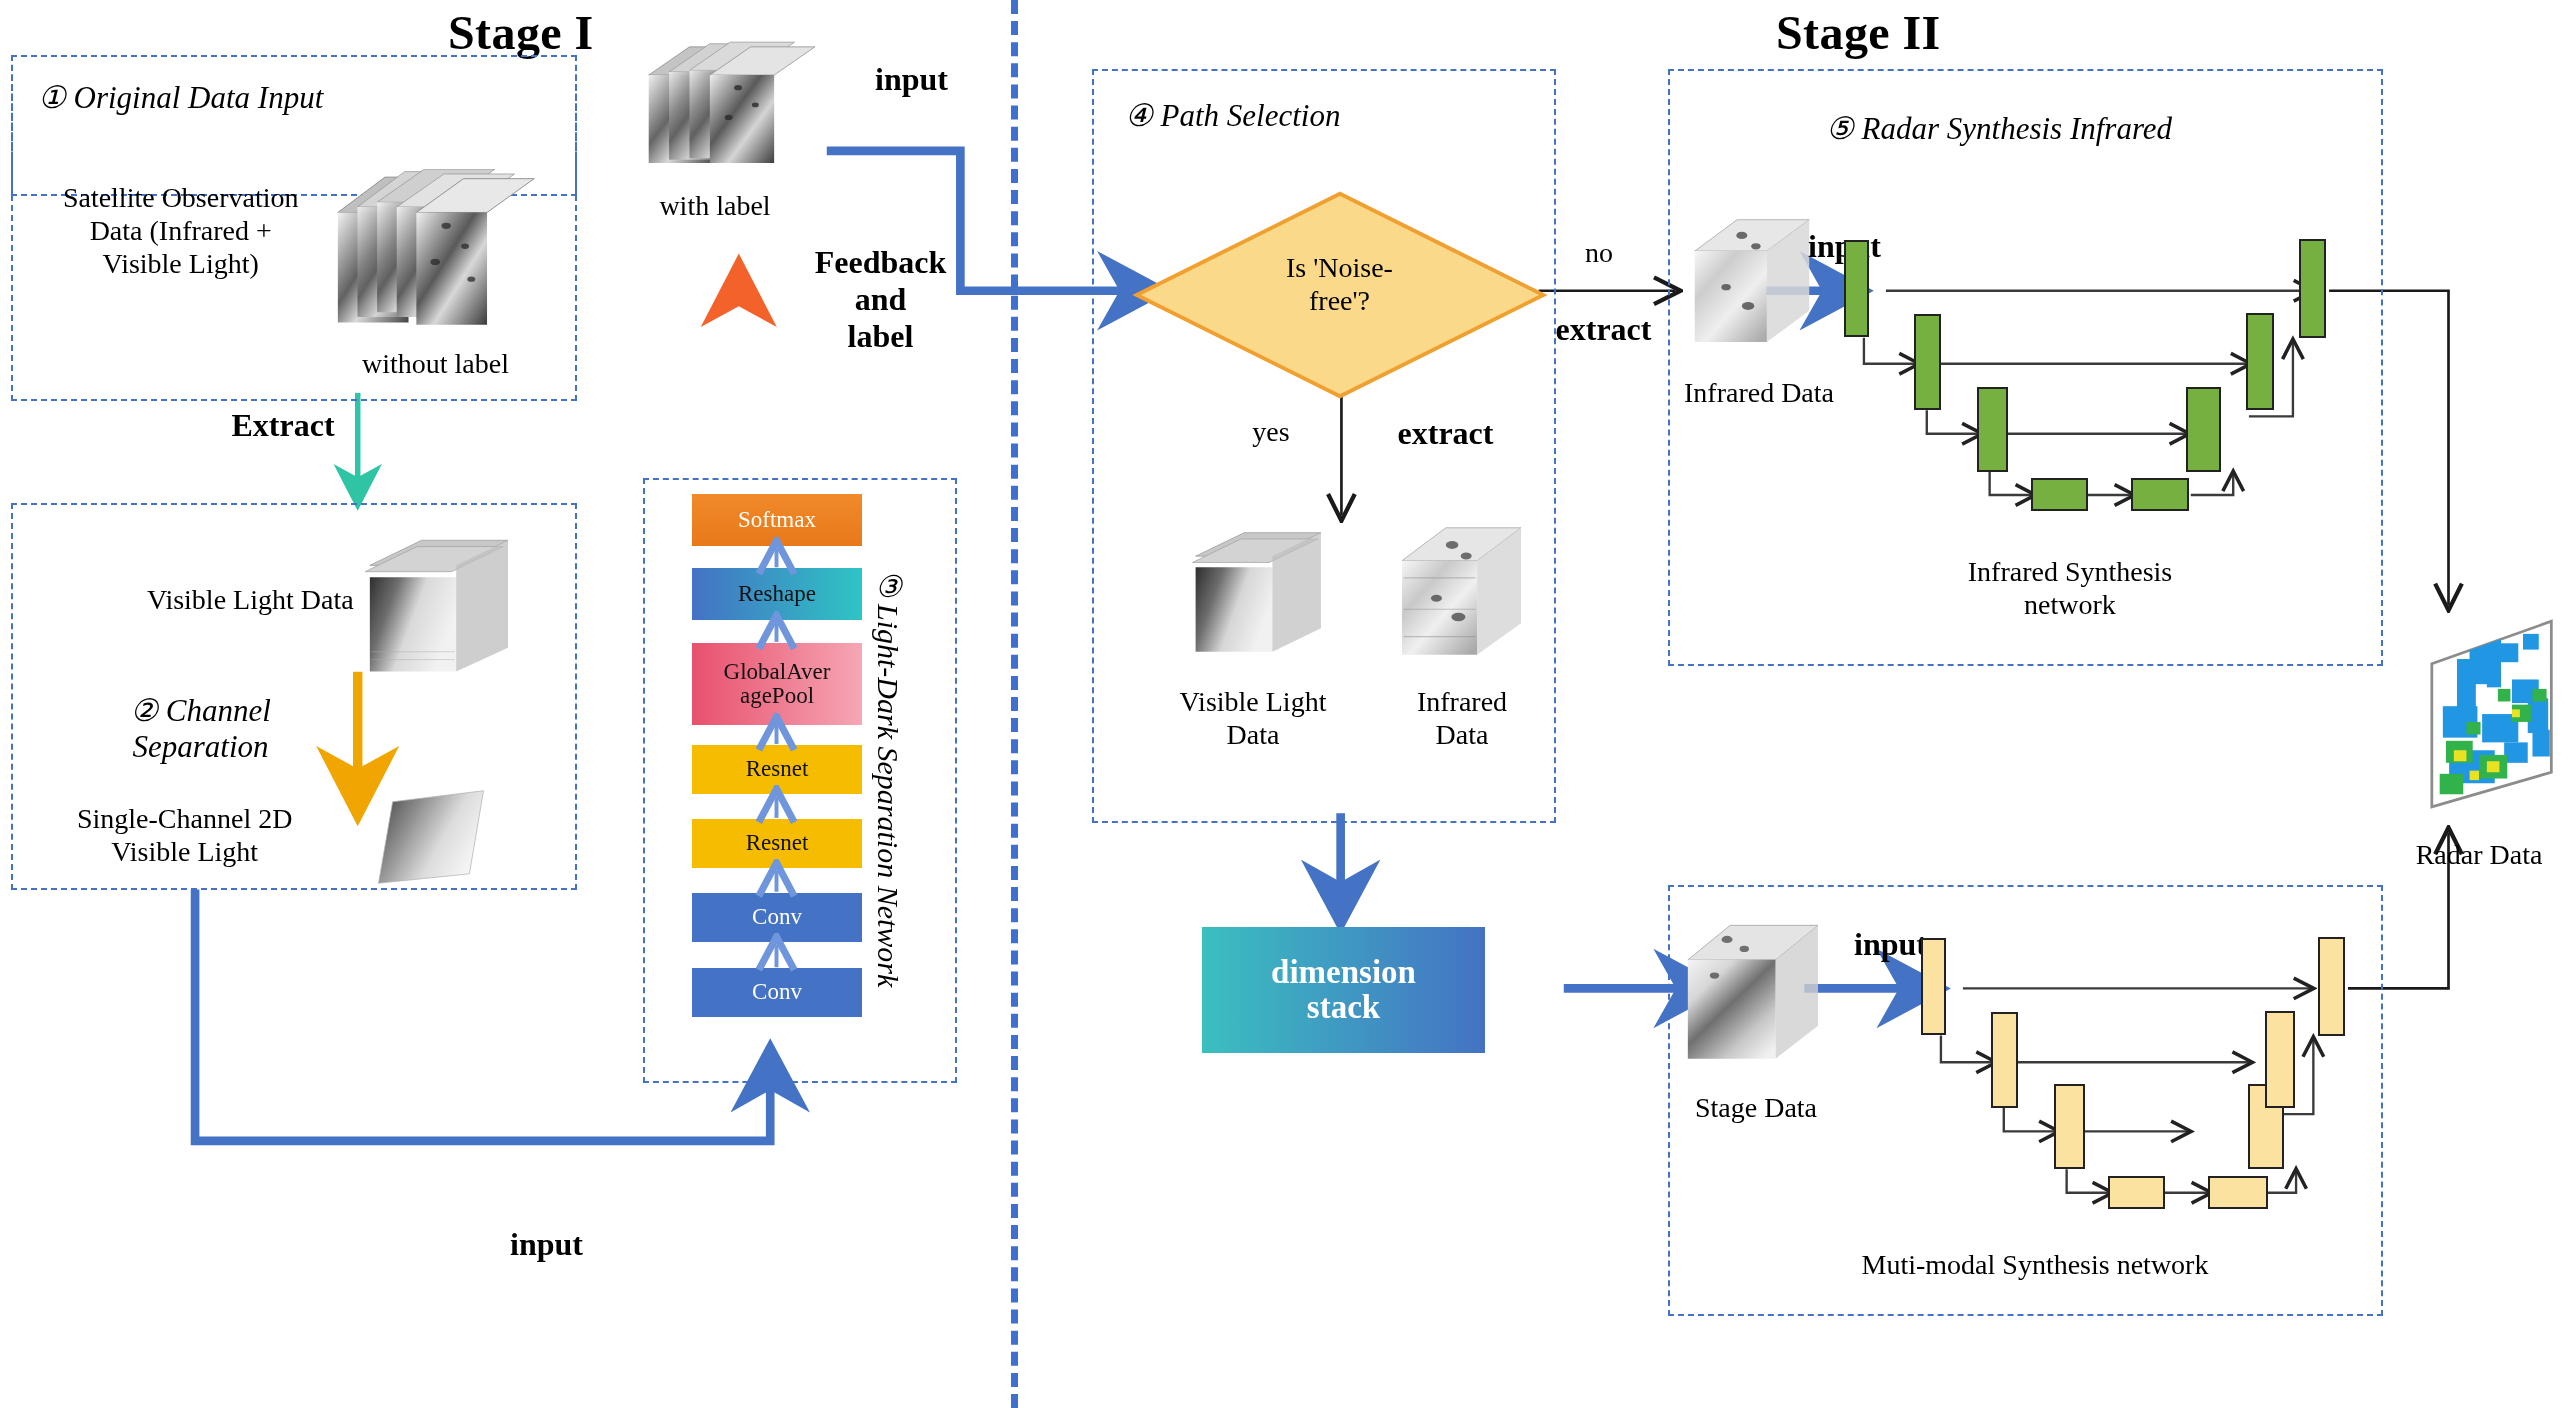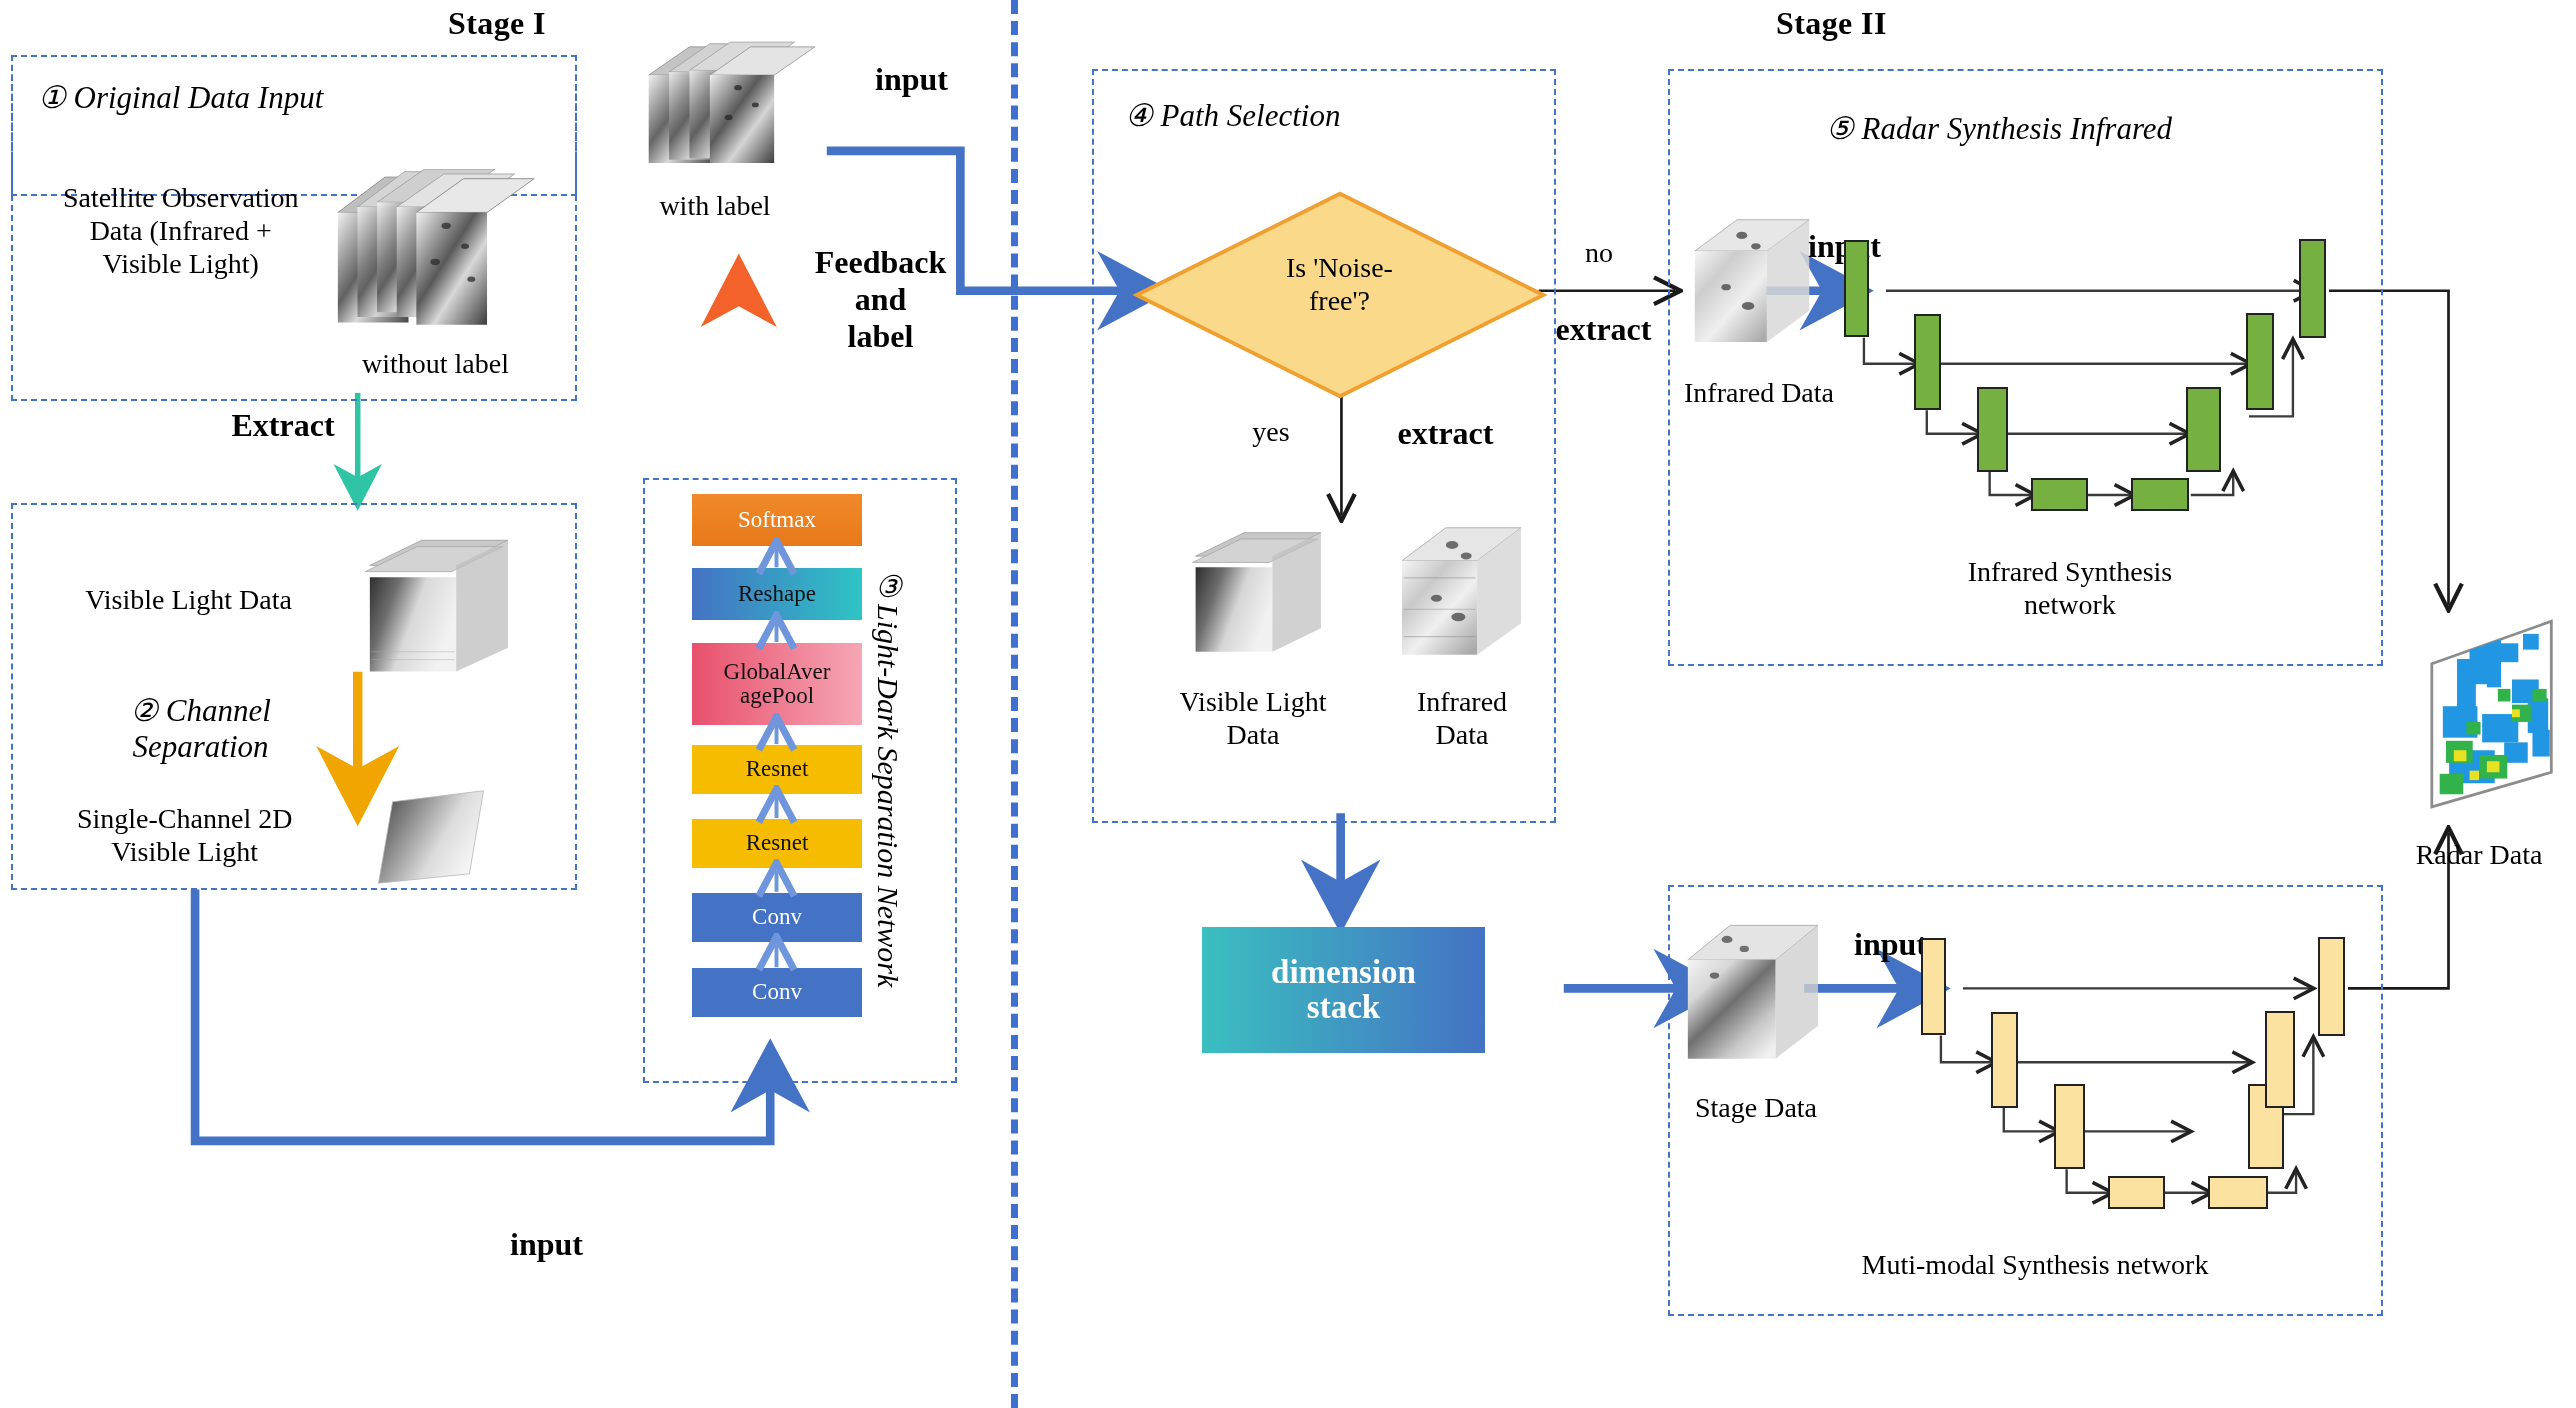--- a/index.html
+++ b/index.html
@@ -1,20 +1,20 @@
 <!DOCTYPE html>
 <html style="font-size:12.6px"><head>
 <meta charset="utf-8">
 <style>
   html,body{margin:0;padding:0;background:#fff;}
   body{width:2576px;height:1408px;position:relative;
        font-family:"Liberation Serif","DejaVu Serif",serif;color:#000;overflow:hidden;}
   .abs{position:absolute;}
   .dash{position:absolute;border:2.4px dashed #4472c4;box-sizing:border-box;}
-  .stage-title{position:absolute;font-weight:bold;font-size:32px;letter-spacing:0.4px;}
+  .stage-title{position:absolute;font-weight:bold;font-size:48px;letter-spacing:0.4px;}
   .sec-title{position:absolute;font-style:italic;font-size:31px;white-space:nowrap;}
   .lbl{position:absolute;font-size:28px;text-align:center;line-height:1.18;}
   .blbl{position:absolute;font-size:32px;font-weight:bold;text-align:center;line-height:1.15;}
   .netbox{position:absolute;box-sizing:border-box;display:flex;align-items:center;
           justify-content:center;font-size:23px;text-align:center;line-height:1.05;}
   .divider{position:absolute;left:1011px;top:0;width:0;height:1408px;
            border-left:7px dashed #3f6fd0;}
   svg.over{position:absolute;left:0;top:0;width:2576px;height:1408px;pointer-events:none;}
   .cube{position:absolute;}
   .unetbox{position:absolute;border:2.4px solid #222;box-sizing:border-box;}
@@ -143,21 +143,21 @@
   <polyline points="2966,1318 2966,1258" fill="none" stroke="#3a3a3a" stroke-width="3"></polyline>
   <polyline points="2988,1258 3116,1258 3116,1060" fill="none" stroke="#1a1a1a" stroke-width="3.4" marker-end="url(#blkHead)"></polyline>
 </svg>
 
 <div class="dash" style="left:11px;top:55px;width:566px;height:346px;"></div>
 
 <div class="blbl" style="left:165px;top:407px;width:236px;">Extract</div>
 
 <div class="dash" style="left:11px;top:503px;width:566px;height:387px;"></div>
 
-<div class="lbl" style="left:23.6px;top:583px;width:330px;">Visible Light Data</div>
+<div class="lbl" style="left:23.6px;top:583px;width:330px;text-align:right;">Visible Light Data</div>
 
 <svg class="cube" style="left:354px;top:534px;" width="173" height="157" viewBox="0 0 220 200">
   <defs>
     <linearGradient id="gyB" x1="0" y1="0" x2="1" y2="0.4">
       <stop offset="0%" stop-color="#2f2f2f"></stop>
         <stop offset="30%" stop-color="#6e6e6e"></stop>
       <stop offset="58%" stop-color="#d9d9d9"></stop>
         <stop offset="100%" stop-color="#f2f2f2"></stop>
     </linearGradient>
   </defs>

